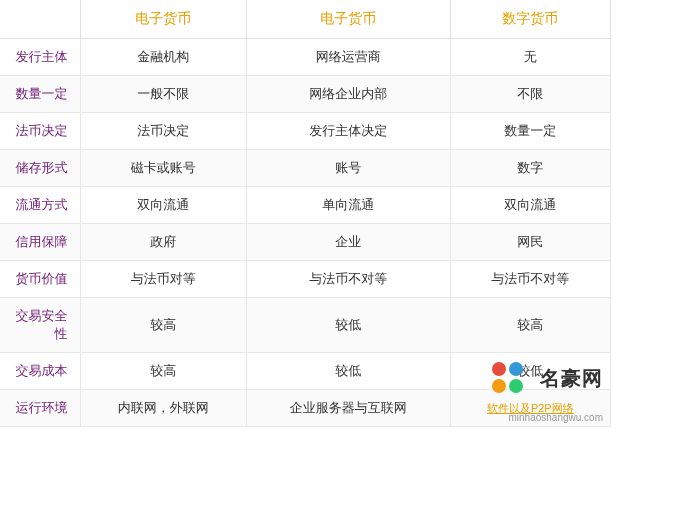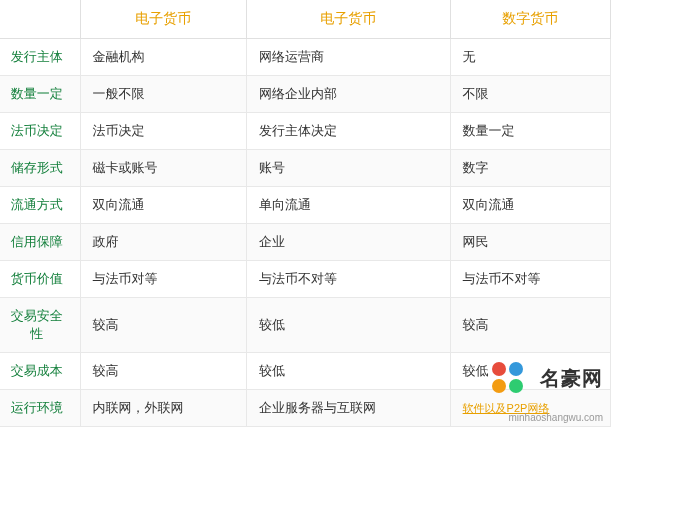--- a/index.html
+++ b/index.html
@@ -45,29 +45,29 @@
       background: #fafafa;
     }
     tbody td {
       padding: 9px 12px;
       border: 1px solid #e8e8e8;
       color: #333;
       font-size: 13px;
       vertical-align: middle;
     }
     tbody td:first-child {
-      color: #15803d;
+      color: #701a75;
       font-weight: normal;
-      text-align: center;
+      text-align: right;
       border-left: none;
       width: 80px;
       padding-left: 6px;
     }
     tbody td:not(:first-child) {
-      text-align: left;
+      text-align: center;
     }
     .watermark {
       position: absolute;
       bottom: 0;
       right: 0;
       width: 160px;
       height: 80px;
       display: flex;
       flex-direction: column;
       align-items: flex-end;

